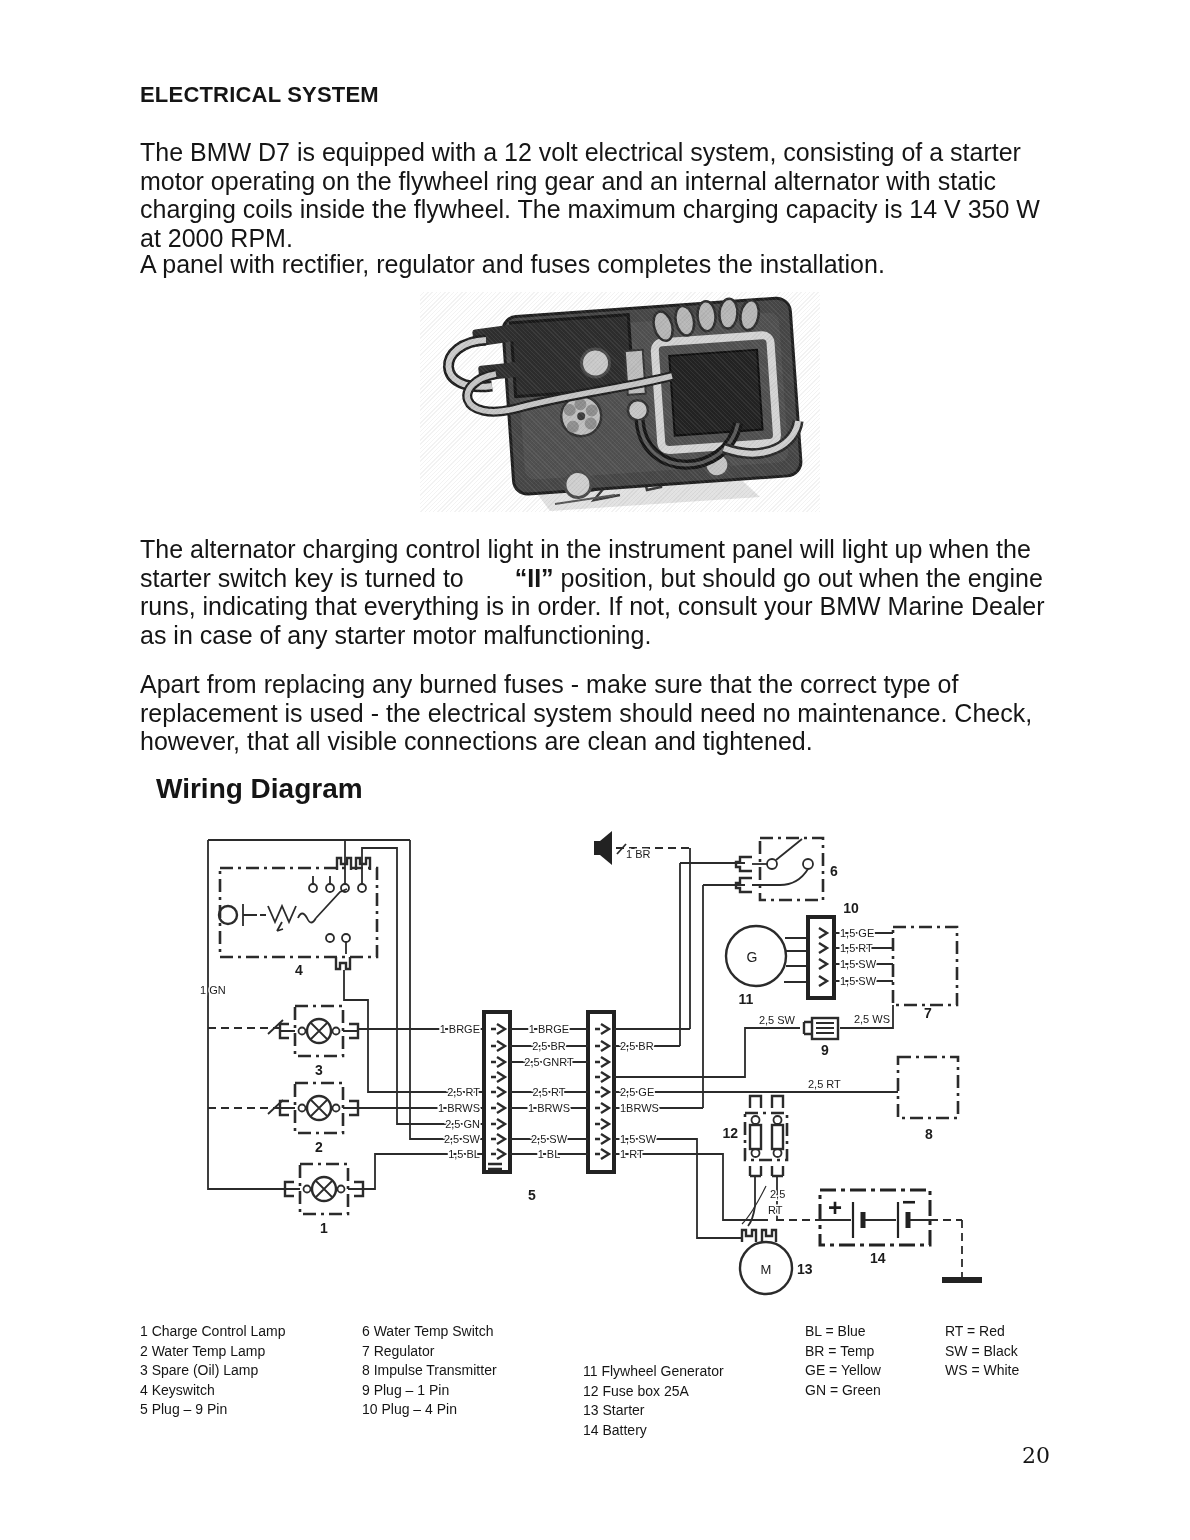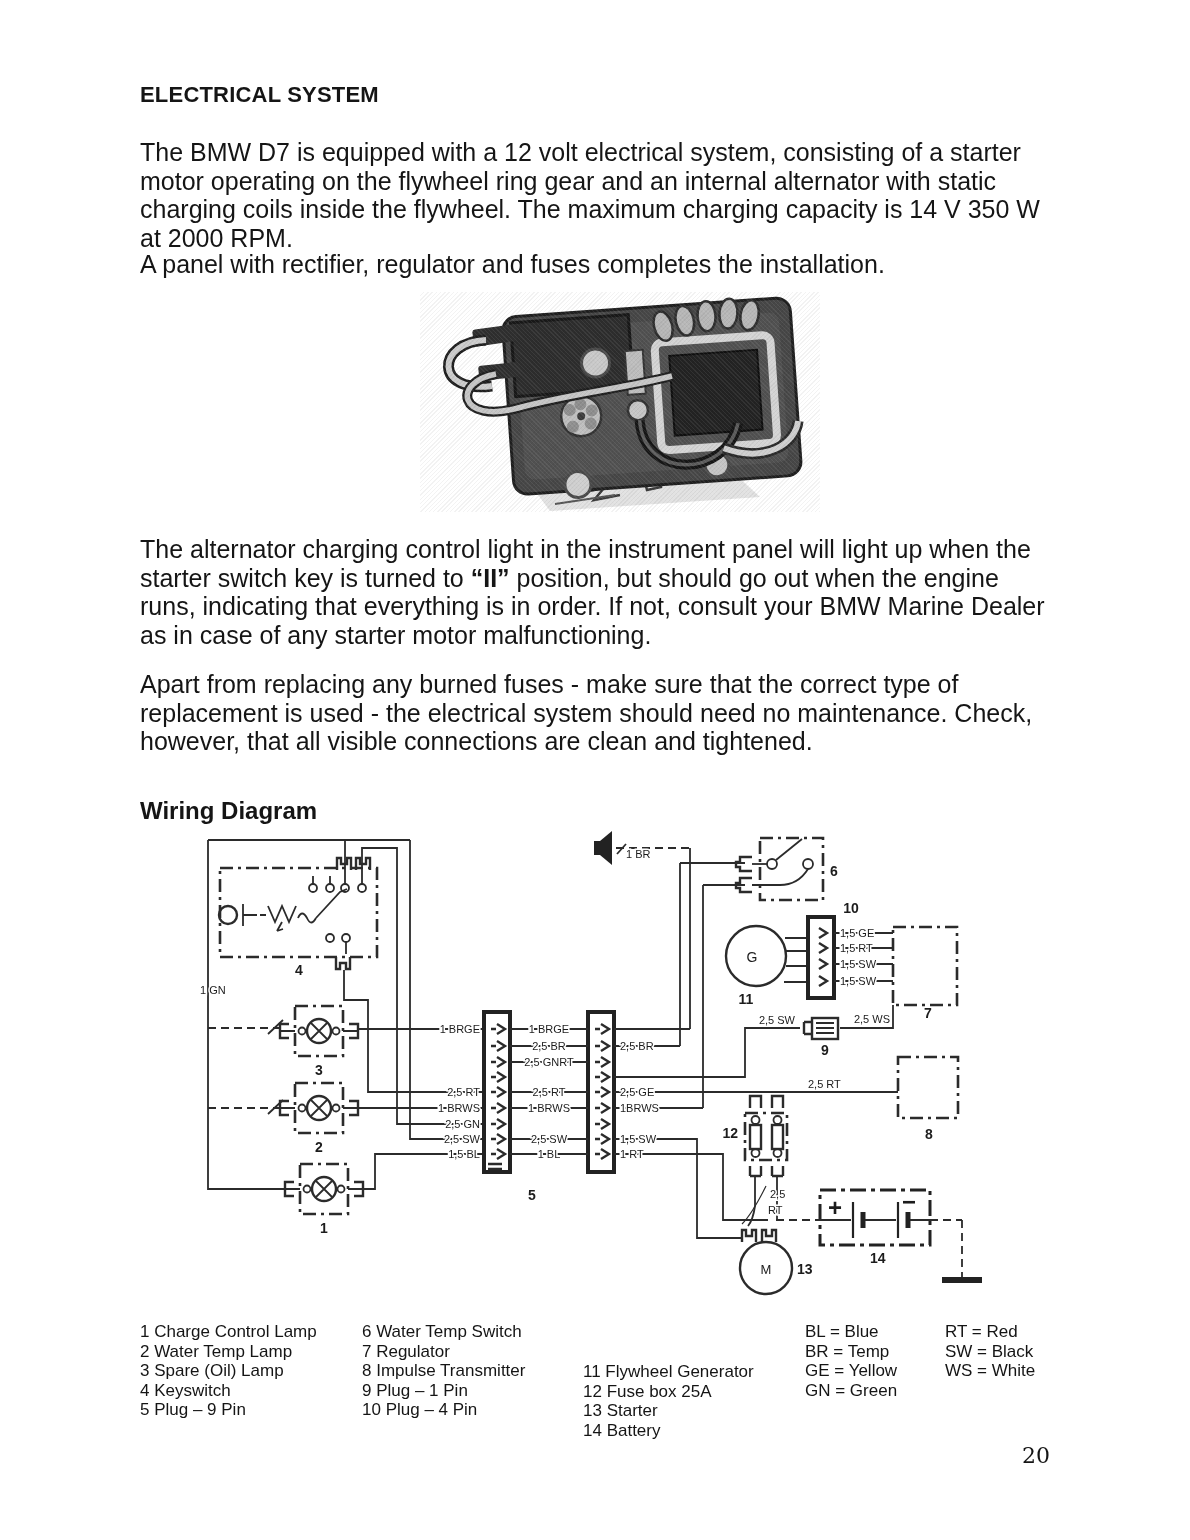--- a/index.html
+++ b/index.html
@@ -7,32 +7,32 @@
     width:1190px;height:1540px;position:relative;background:#ffffff;
     font-family:"Liberation Sans",sans-serif;color:#151515;overflow:hidden;
   }
   .abs{position:absolute;}
   .h1{left:140px;top:82px;font-size:22px;font-weight:bold;letter-spacing:.2px;}
   .p{width:918px;font-size:25px;line-height:28.5px;}
   .p1{left:140px;top:138px;}
   .p2{left:140px;top:250px;}
   .p3{left:140px;top:535px;}
   .p4{left:140px;top:670px;}
-  .h2{left:140px;top:773px;font-size:24px;font-weight:bold;margin-top:24px;}
+  .h2{left:156px;top:773px;font-size:28px;font-weight:bold;}
   .photo{left:420px;top:292px;width:400px;height:220px;}
   .photo .tex{position:absolute;inset:0;background:
     repeating-linear-gradient(45deg, rgba(255,255,255,.07) 0 1px, rgba(0,0,0,0) 1px 3px),
     repeating-linear-gradient(-45deg, rgba(0,0,0,.05) 0 1px, rgba(0,0,0,0) 1px 3px);
     pointer-events:none;}
   .diagram{left:180px;top:818px;width:820px;height:500px;}
-  .legend-col{top:1322px;font-size:17px;line-height:19.6px;white-space:nowrap;}
+  .legend-col{top:1322px;font-size:14px;line-height:19.6px;white-space:nowrap;}
   .lc1{left:140px;} .lc2{left:362px;} .lc3{left:583px;margin-top:40px;} .lc4{left:805px;} .lc5{left:945px;}
   .legend-col div{height:19.6px;}
   .pagenum{left:1022px;top:1443px;font-family:"DejaVu Serif","Liberation Serif",serif;font-size:22px;}
-  .b{font-weight:bold;}
+  .b{font-weight:bold;margin-left:44px;}
   svg text{font-family:"Liberation Sans",sans-serif;fill:#1c1c1c;}
   .wl{font-size:11px;paint-order:stroke;stroke:#ffffff;stroke-width:3px;}
   .cn{font-size:14px;font-weight:bold;}
   .w{stroke:#2b2b2b;stroke-width:1.8;fill:none;}
   .w2{stroke:#2b2b2b;stroke-width:2.4;fill:none;}
   .dd{stroke:#2b2b2b;stroke-width:2.6;fill:none;stroke-dasharray:13 5 3 5;}
   .dsh{stroke:#2b2b2b;stroke-width:1.8;fill:none;stroke-dasharray:8 5;}
   .thick{stroke:#222;stroke-width:4;fill:none;}
 </style>
 </head>

